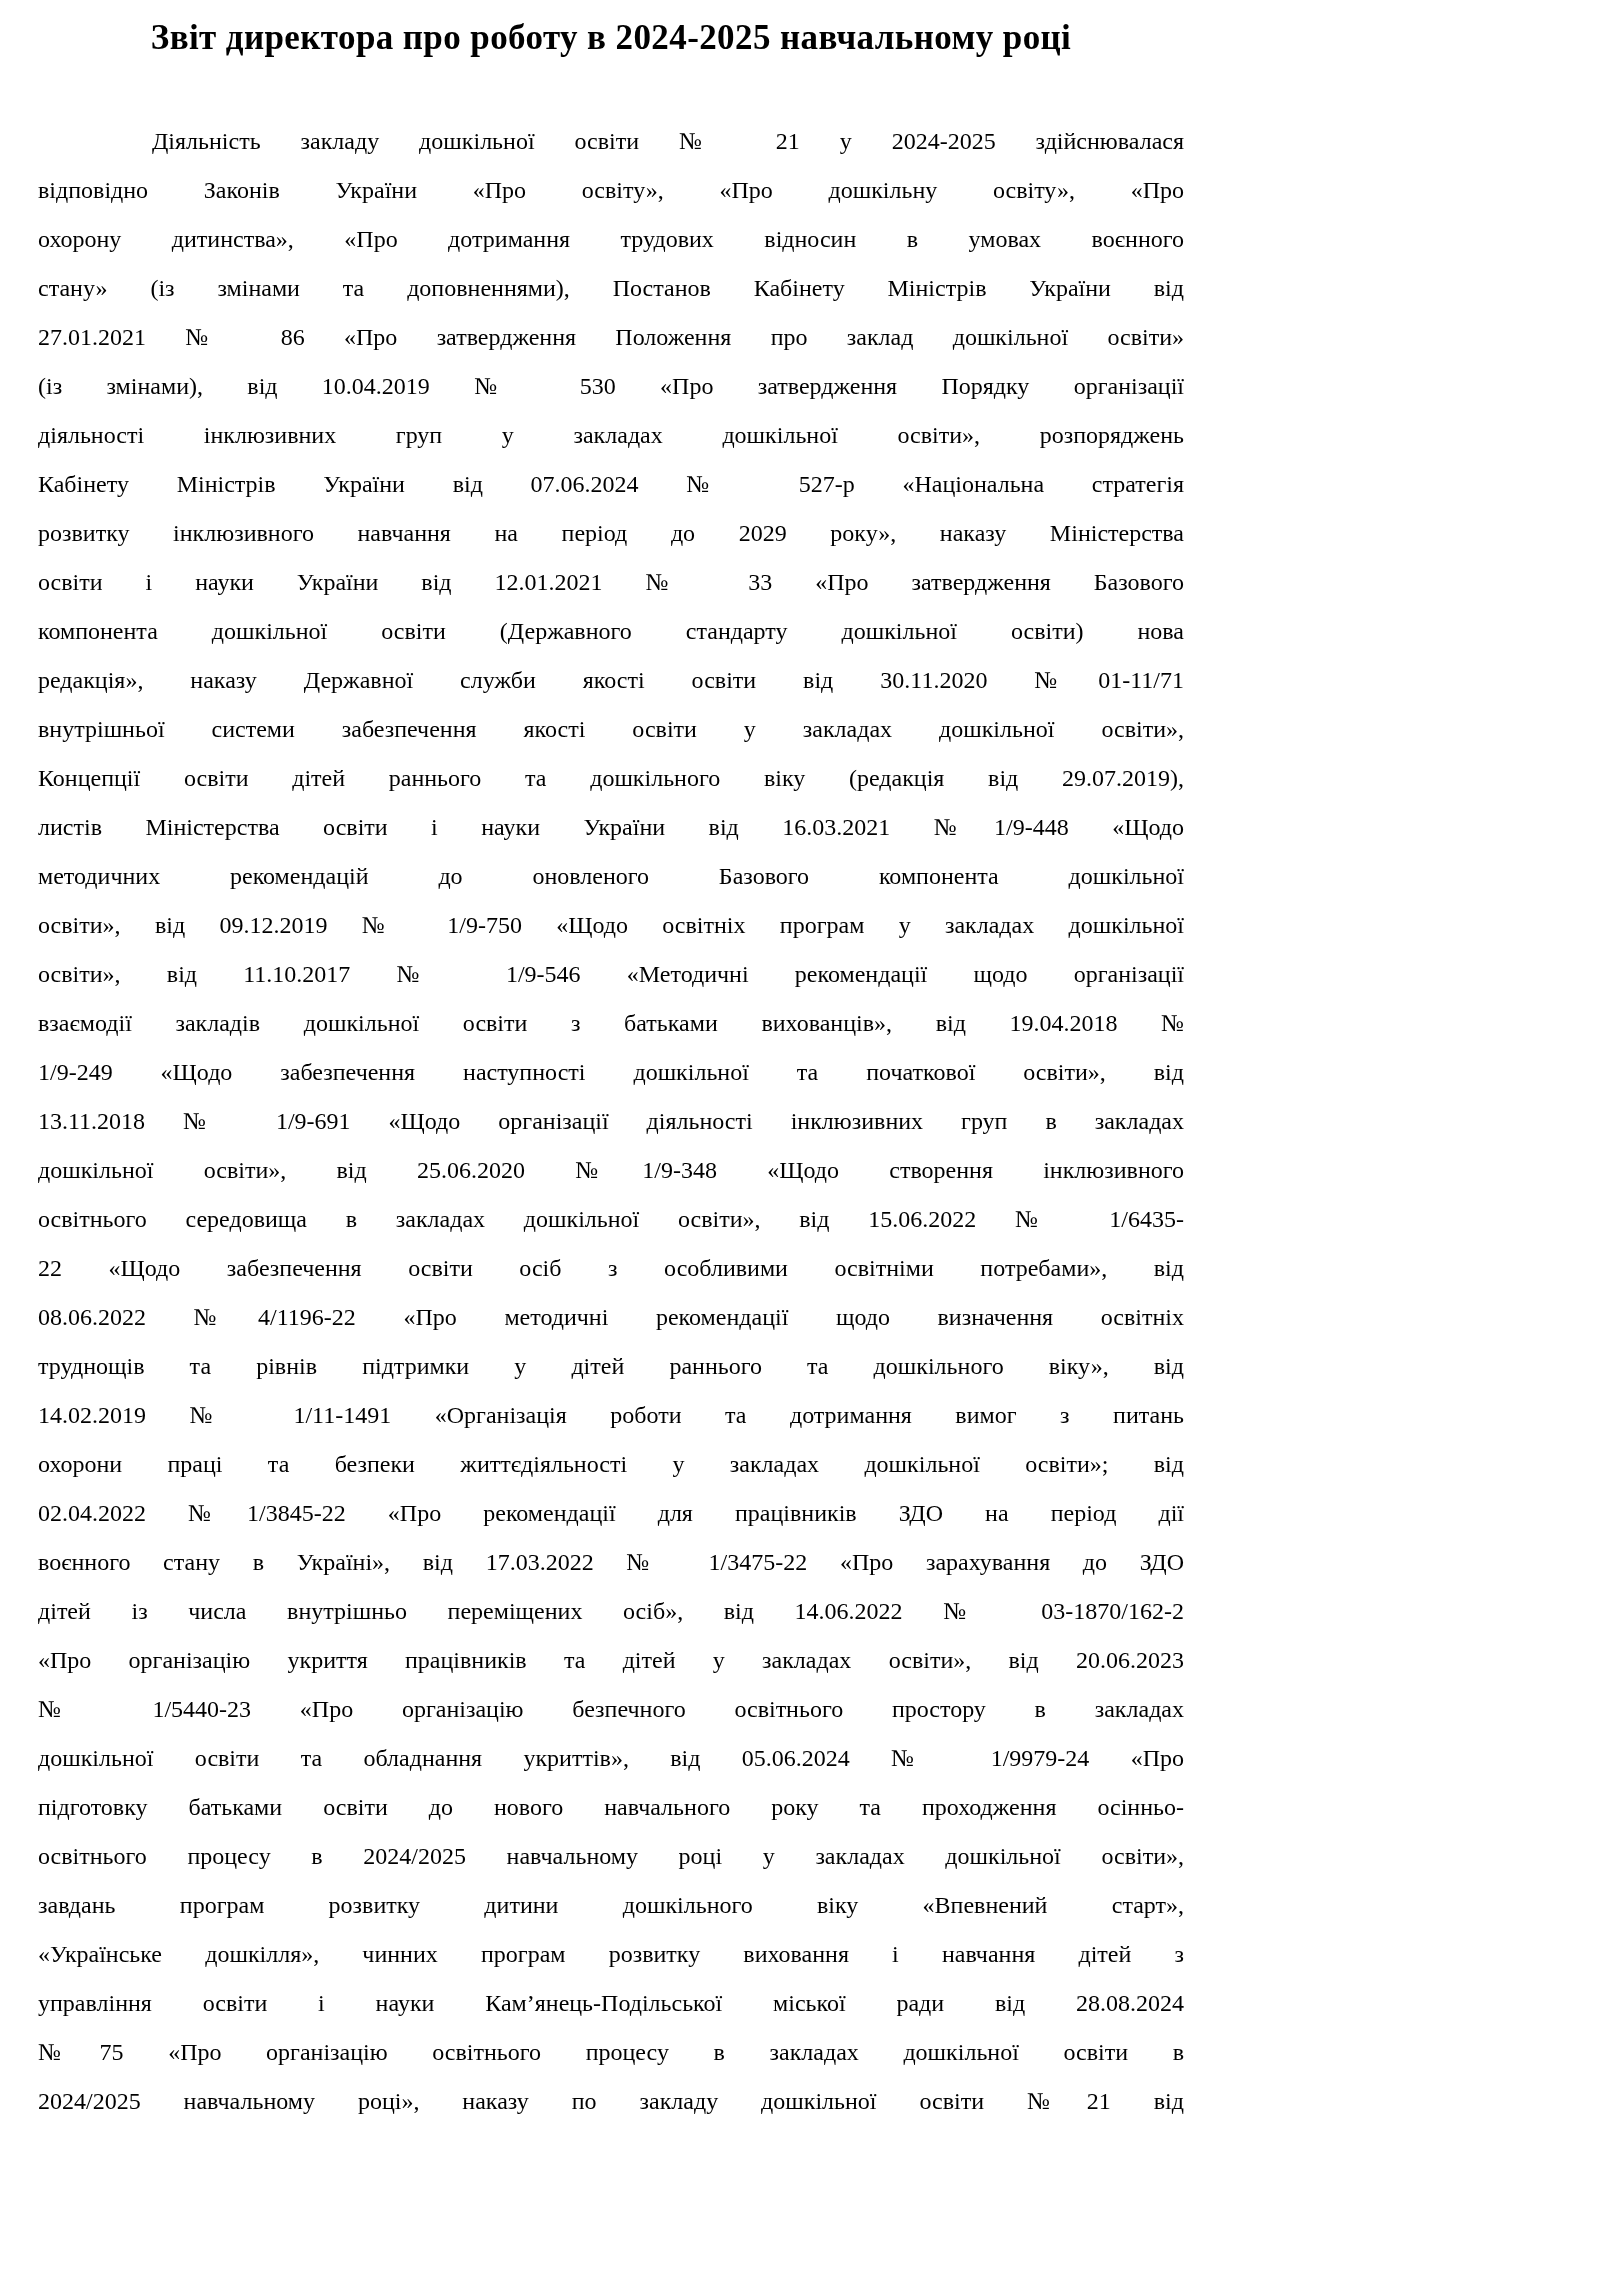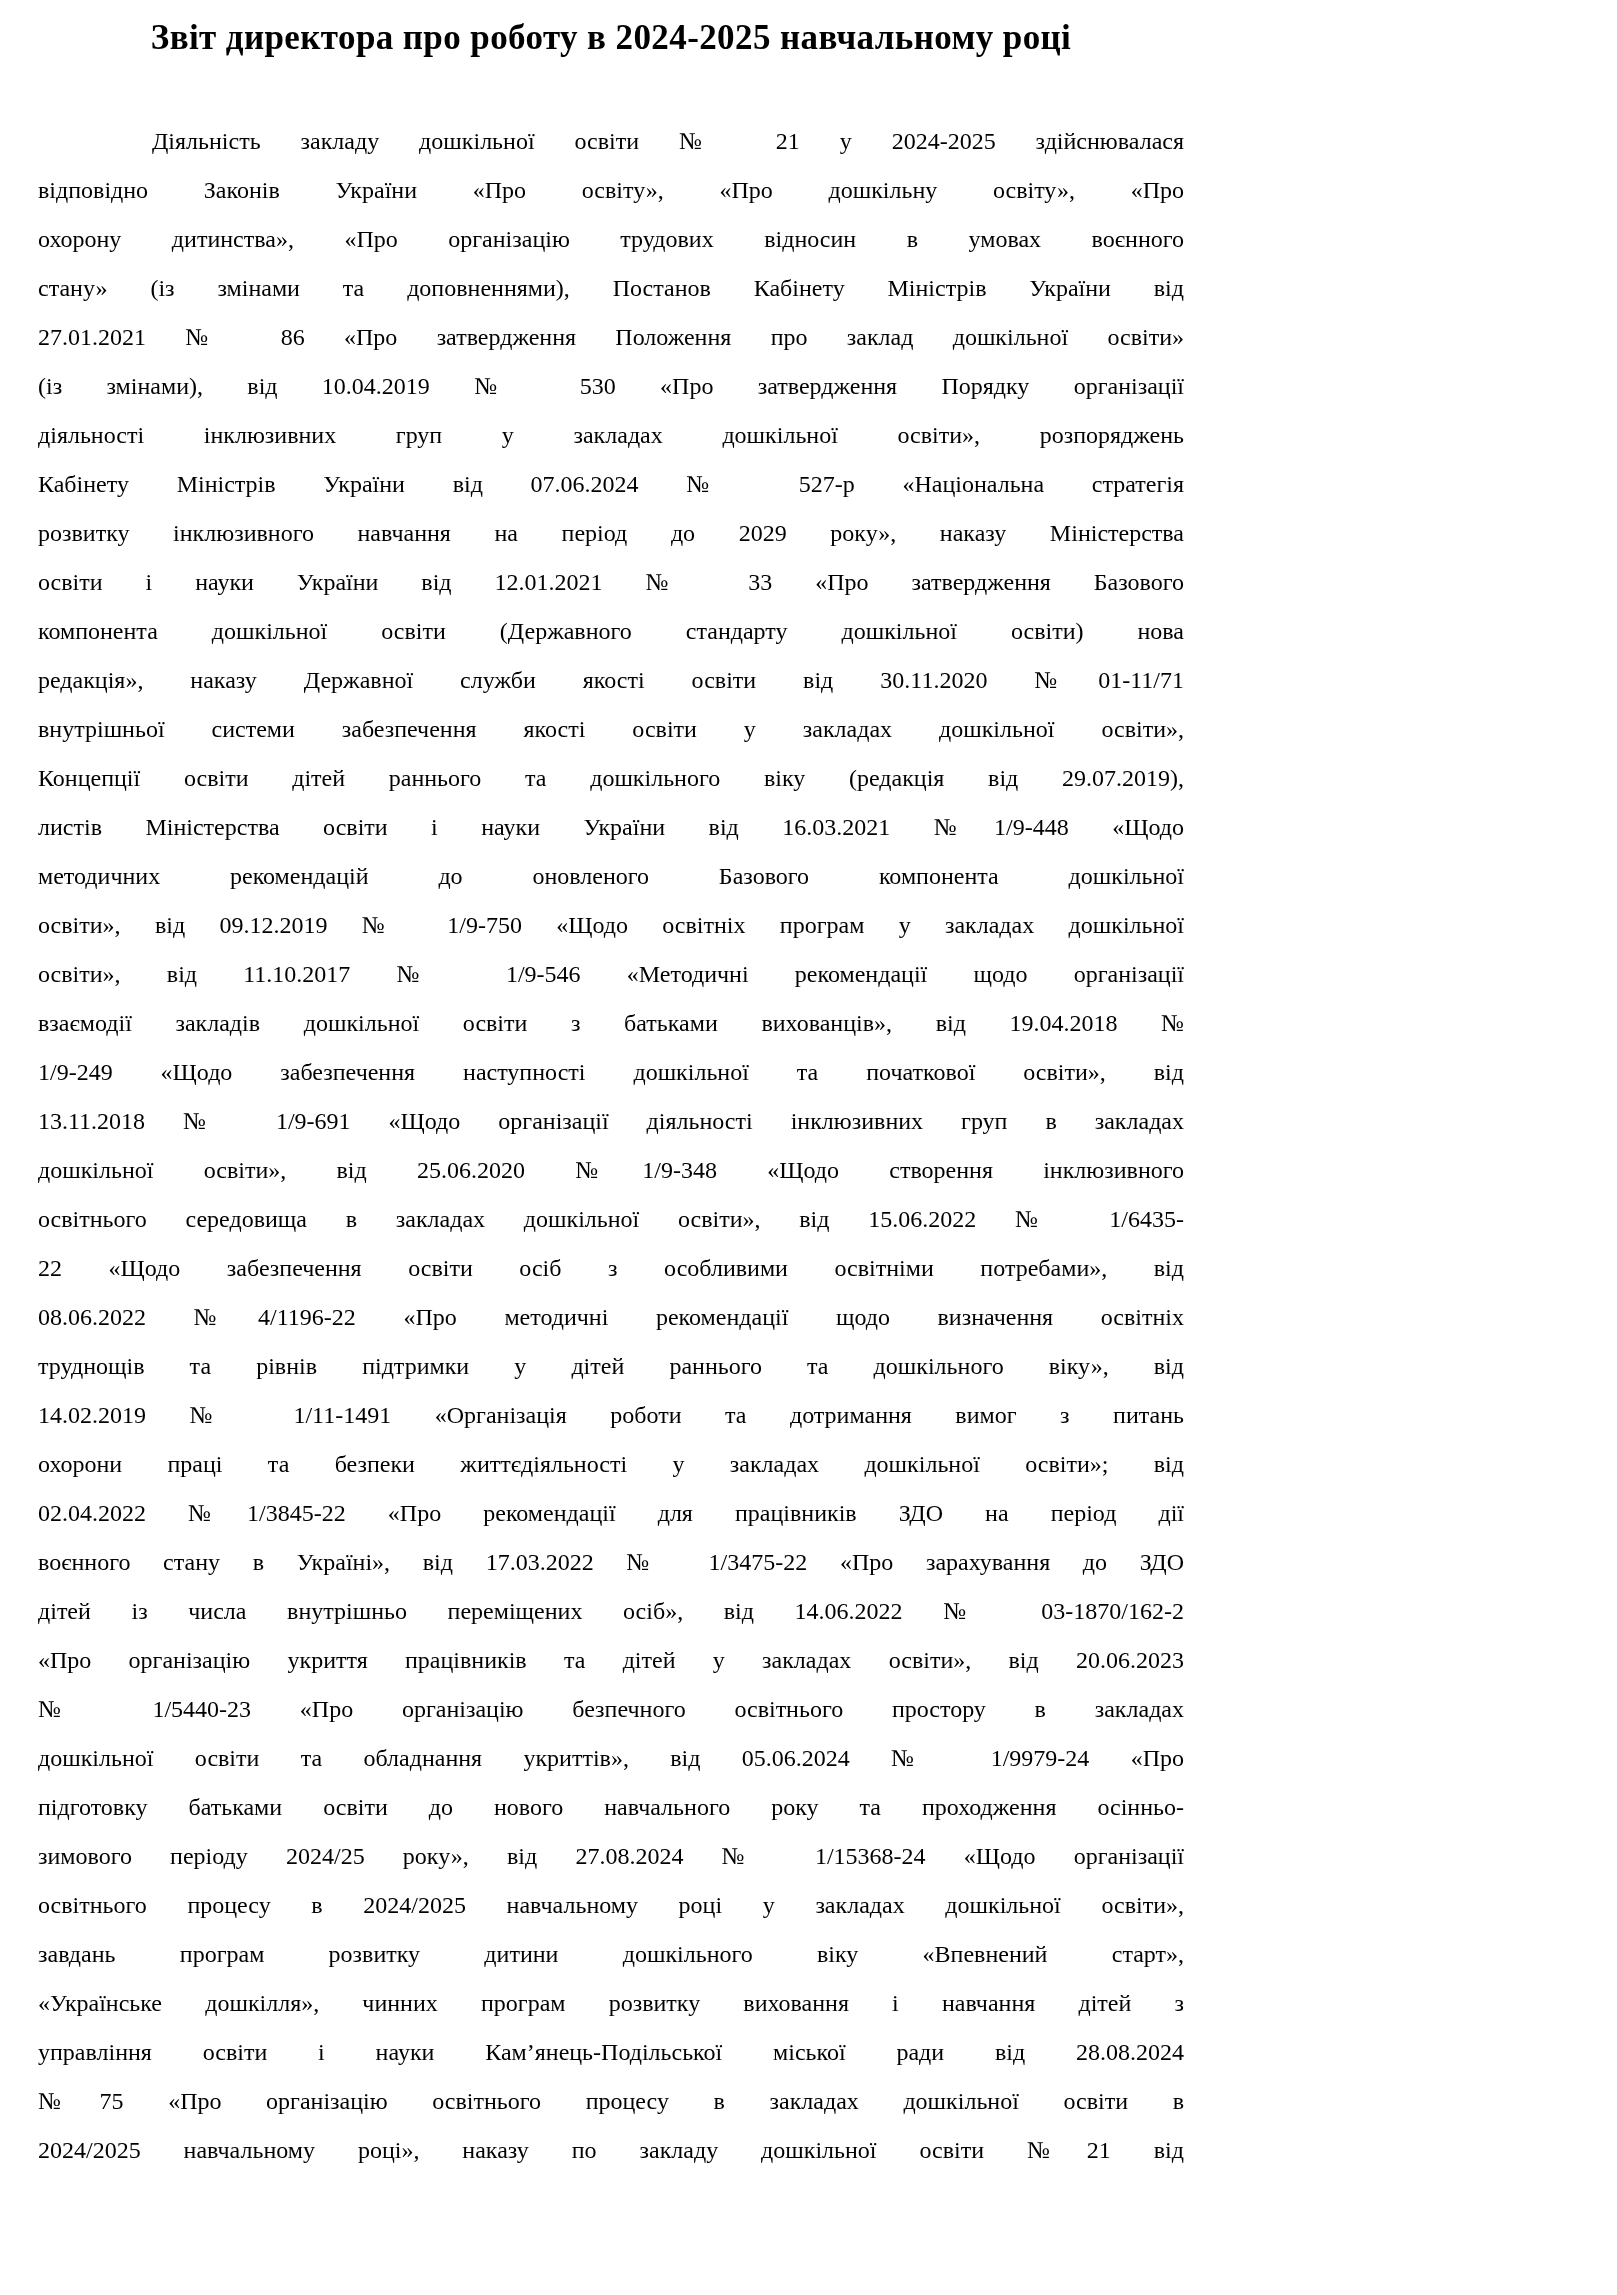--- a/index.html
+++ b/index.html
@@ -37,21 +37,21 @@
   }
 </style>
 </head>
 <body>
 
 <div class="page">
   <div class="title">Звіт директора про роботу в 2024-2025 навчальному році</div>
   <div class="body-text">
       <div class="line first">Діяльність закладу дошкільної освіти № 21 у 2024-2025 здійснювалася</div>
       <div class="line">відповідно Законів України «Про освіту», «Про дошкільну освіту», «Про</div>
-      <div class="line">охорону дитинства», «Про організацію трудових відносин в умовах воєнного</div>
+      <div class="line">охорону дитинства», «Про дотримання трудових відносин в умовах воєнного</div>
       <div class="line">стану» (із змінами та доповненнями), Постанов Кабінету Міністрів України від</div>
       <div class="line">27.01.2021 № 86 «Про затвердження Положення про заклад дошкільної освіти»</div>
       <div class="line">(із змінами), від 10.04.2019 № 530 «Про затвердження Порядку організації</div>
       <div class="line">діяльності інклюзивних груп у закладах дошкільної освіти», розпоряджень</div>
       <div class="line">Кабінету Міністрів України від 07.06.2024 № 527-р «Національна стратегія</div>
       <div class="line">розвитку інклюзивного навчання на період до 2029 року», наказу Міністерства</div>
       <div class="line">освіти і науки України від 12.01.2021 № 33 «Про затвердження Базового</div>
       <div class="line">компонента дошкільної освіти (Державного стандарту дошкільної освіти) нова</div>
       <div class="line">редакція», наказу Державної служби якості освіти від 30.11.2020 №01-11/71</div>
       <div class="line">внутрішньої системи забезпечення якості освіти у закладах дошкільної освіти»,</div>
@@ -70,21 +70,20 @@
       <div class="line">труднощів та рівнів підтримки у дітей раннього та дошкільного віку», від</div>
       <div class="line">14.02.2019 № 1/11-1491 «Організація роботи та дотримання вимог з питань</div>
       <div class="line">охорони праці та безпеки життєдіяльності у закладах дошкільної освіти»; від</div>
       <div class="line">02.04.2022 №1/3845-22 «Про рекомендації для працівників ЗДО на період дії</div>
       <div class="line">воєнного стану в Україні», від 17.03.2022 № 1/3475-22 «Про зарахування до ЗДО</div>
       <div class="line">дітей із числа внутрішньо переміщених осіб», від 14.06.2022 № 03-1870/162-2</div>
       <div class="line">«Про організацію укриття працівників та дітей у закладах освіти», від 20.06.2023</div>
       <div class="line">№ 1/5440-23 «Про організацію безпечного освітнього простору в закладах</div>
       <div class="line">дошкільної освіти та обладнання укриттів», від 05.06.2024 № 1/9979-24 «Про</div>
       <div class="line">підготовку батьками освіти до нового навчального року та проходження осінньо-</div>
-      <div class="line">зимового періоду 2024/25 року», від 27.08.2024 № 1/15368-24 «Щодо організації</div>
       <div class="line">освітнього процесу в 2024/2025 навчальному році у закладах дошкільної освіти»,</div>
       <div class="line">завдань програм розвитку дитини дошкільного віку «Впевнений старт»,</div>
       <div class="line">«Українське дошкілля», чинних програм розвитку виховання і навчання дітей з</div>
       <div class="line">управління освіти і науки Кам’янець-Подільської міської ради від 28.08.2024</div>
       <div class="line">№75 «Про організацію освітнього процесу в закладах дошкільної освіти в</div>
       <div class="line">2024/2025 навчальному році», наказу по закладу дошкільної освіти №21 від</div>
     </div>
 </div>
 
 

